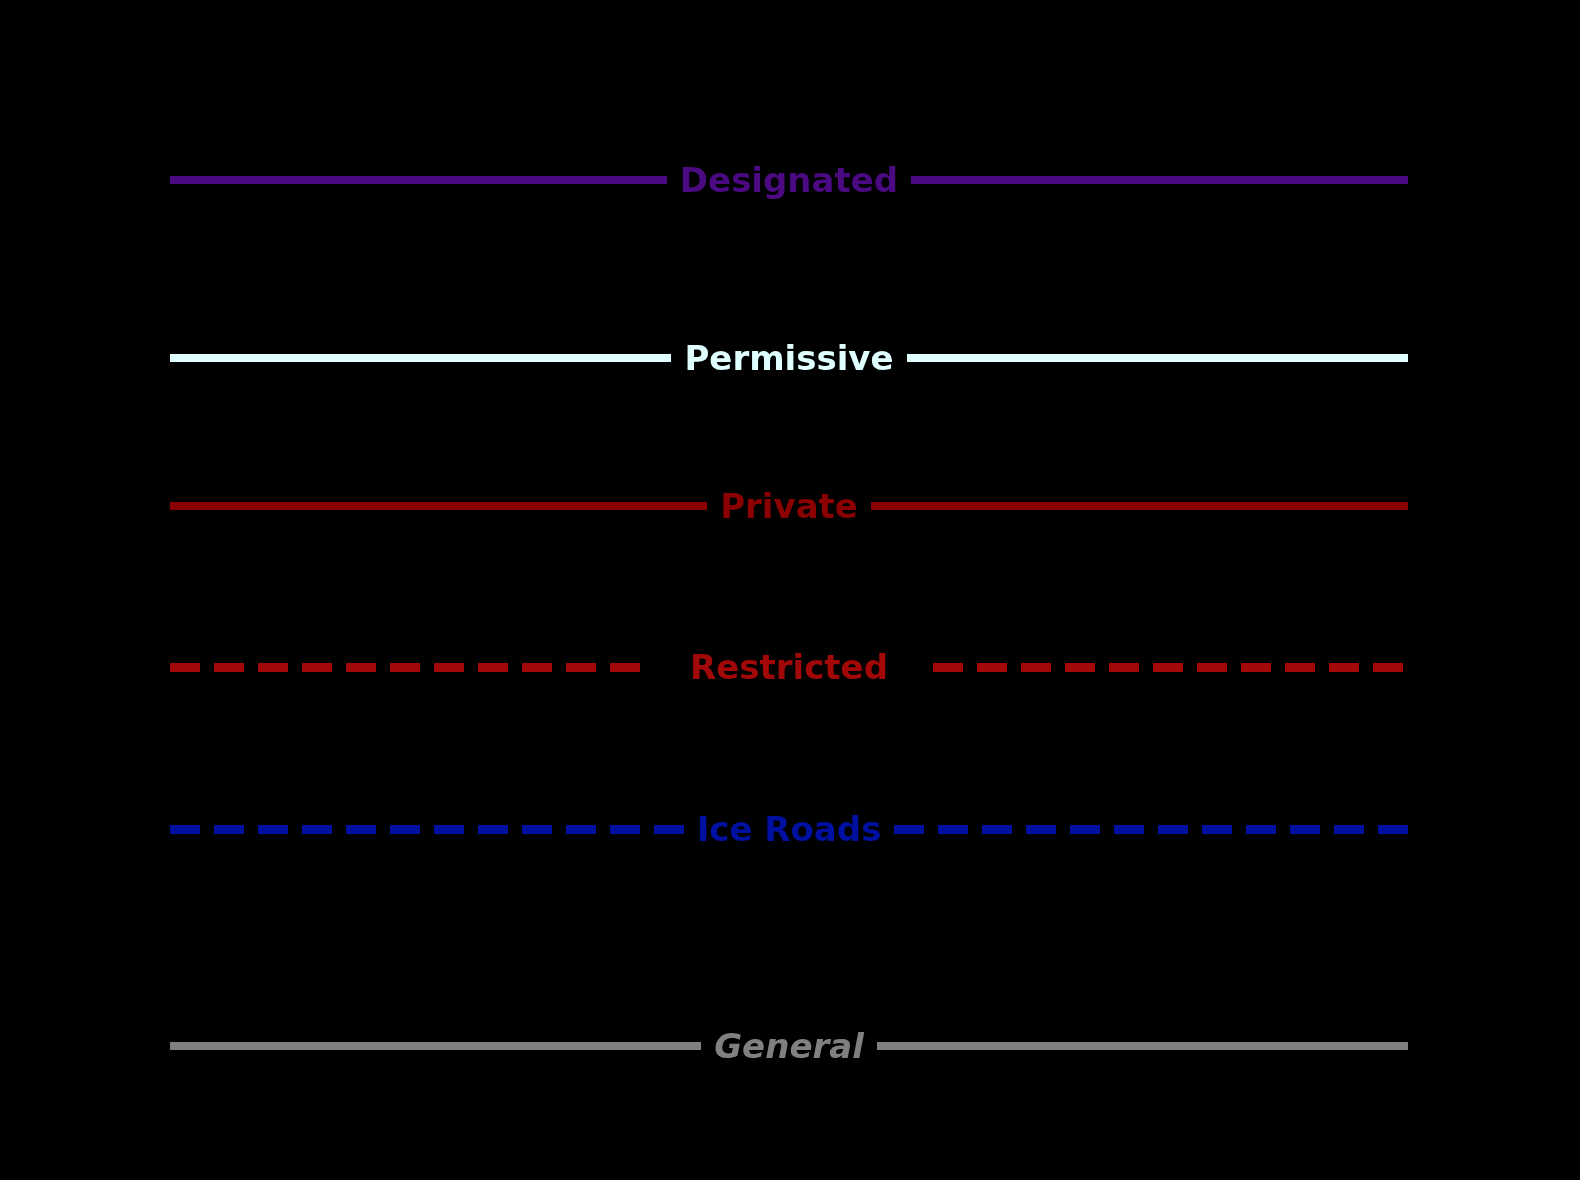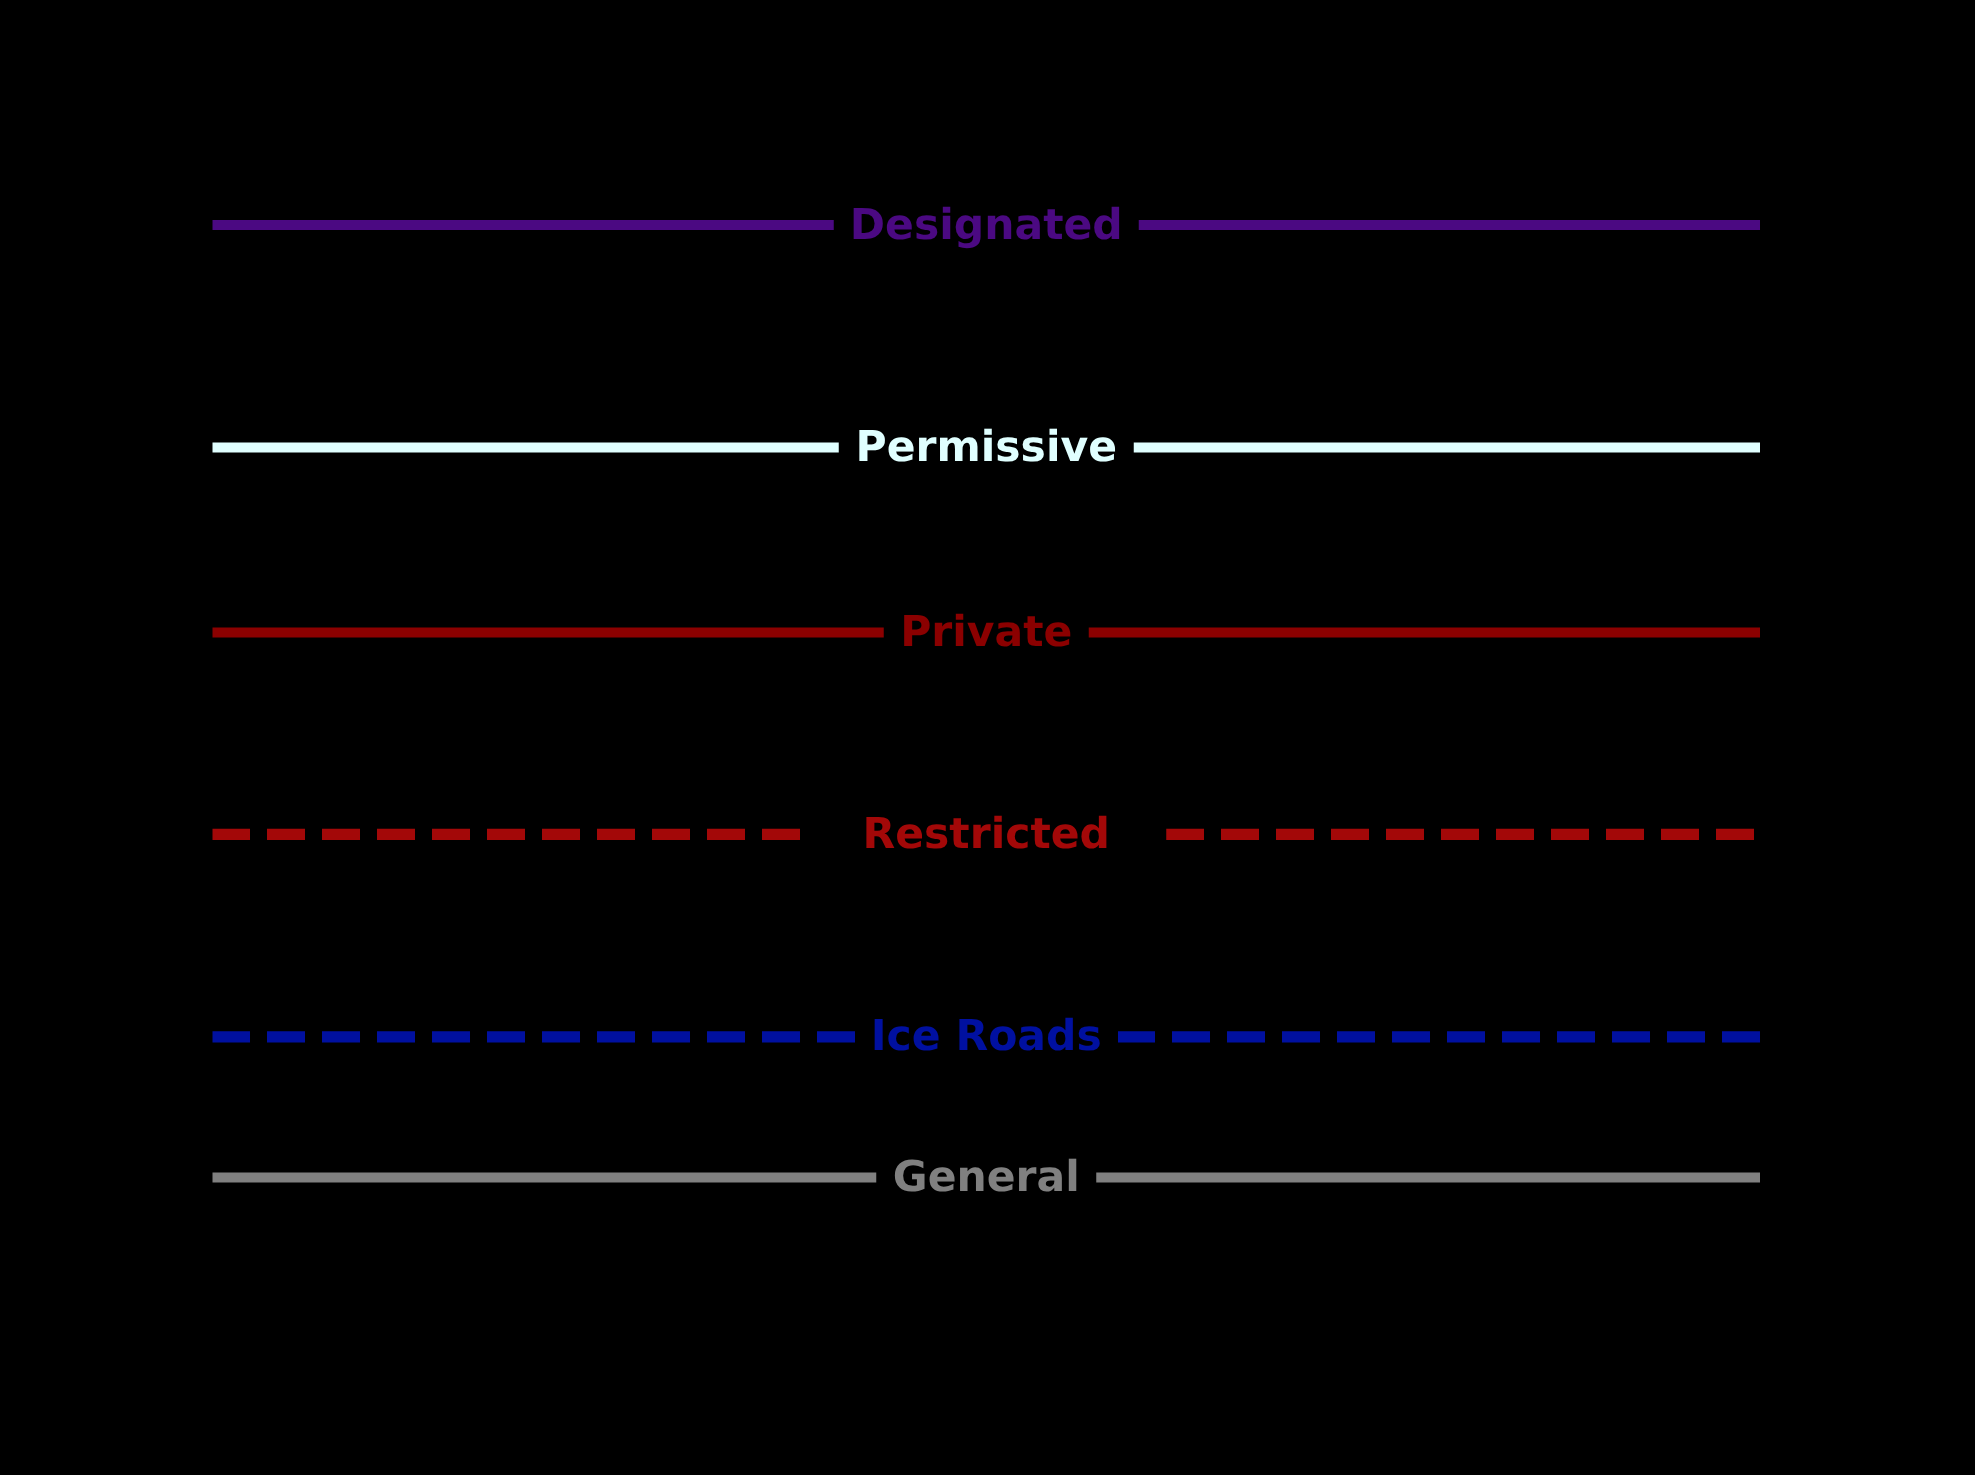--- a/index.html
+++ b/index.html
@@ -25,21 +25,21 @@
     height: 48px;
     display: flex;
     align-items: center;
   }
   
   .legend-row:nth-of-type(1) { top: 156px; }
   .legend-row:nth-of-type(2) { top: 319px; margin-top: 15px; }
   .legend-row:nth-of-type(3) { top: 482px; }
   .legend-row:nth-of-type(4) { top: 643px; gap: 32px; }
   .legend-row:nth-of-type(5) { top: 805px; align-items: center; }
-  .legend-row:nth-of-type(6) { top: 918px; }
+  .legend-row:nth-of-type(6) { top: 1022px; font-style: italic; }
 
   .seg {
     flex: 1;
     height: 8px;
     background: var(--c);
   }
   .legend-row.dashed .seg {
     height: 9px;
     background: repeating-linear-gradient(90deg, var(--c) 0 30px, transparent 30px 44px);
   }

